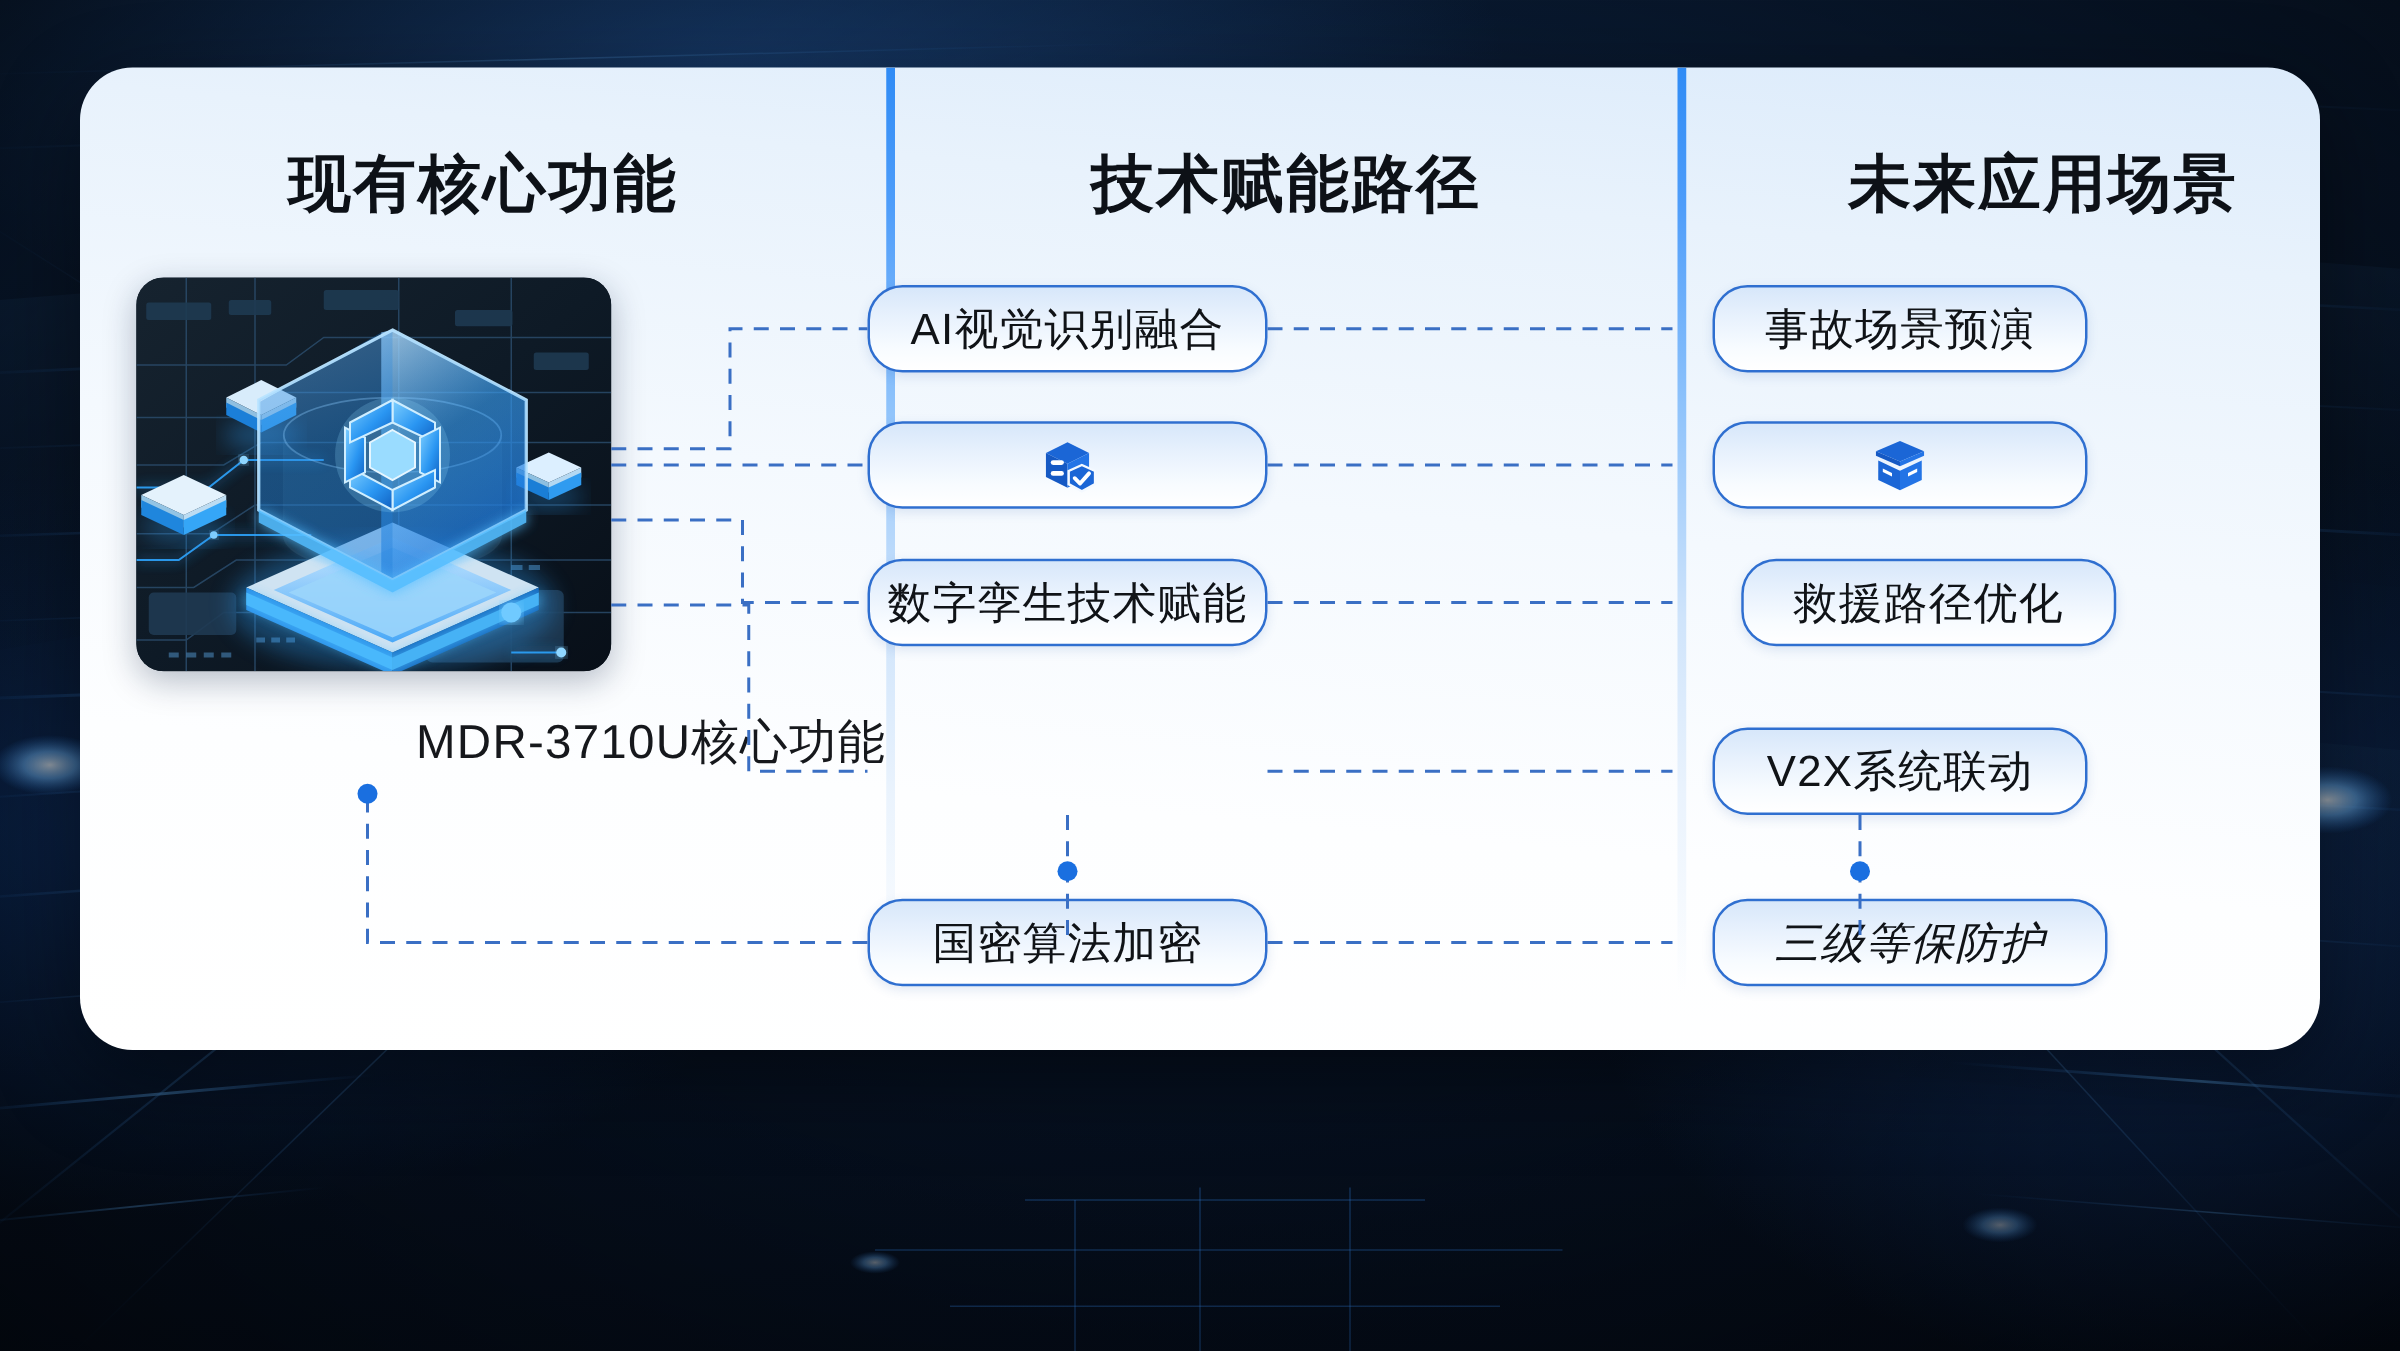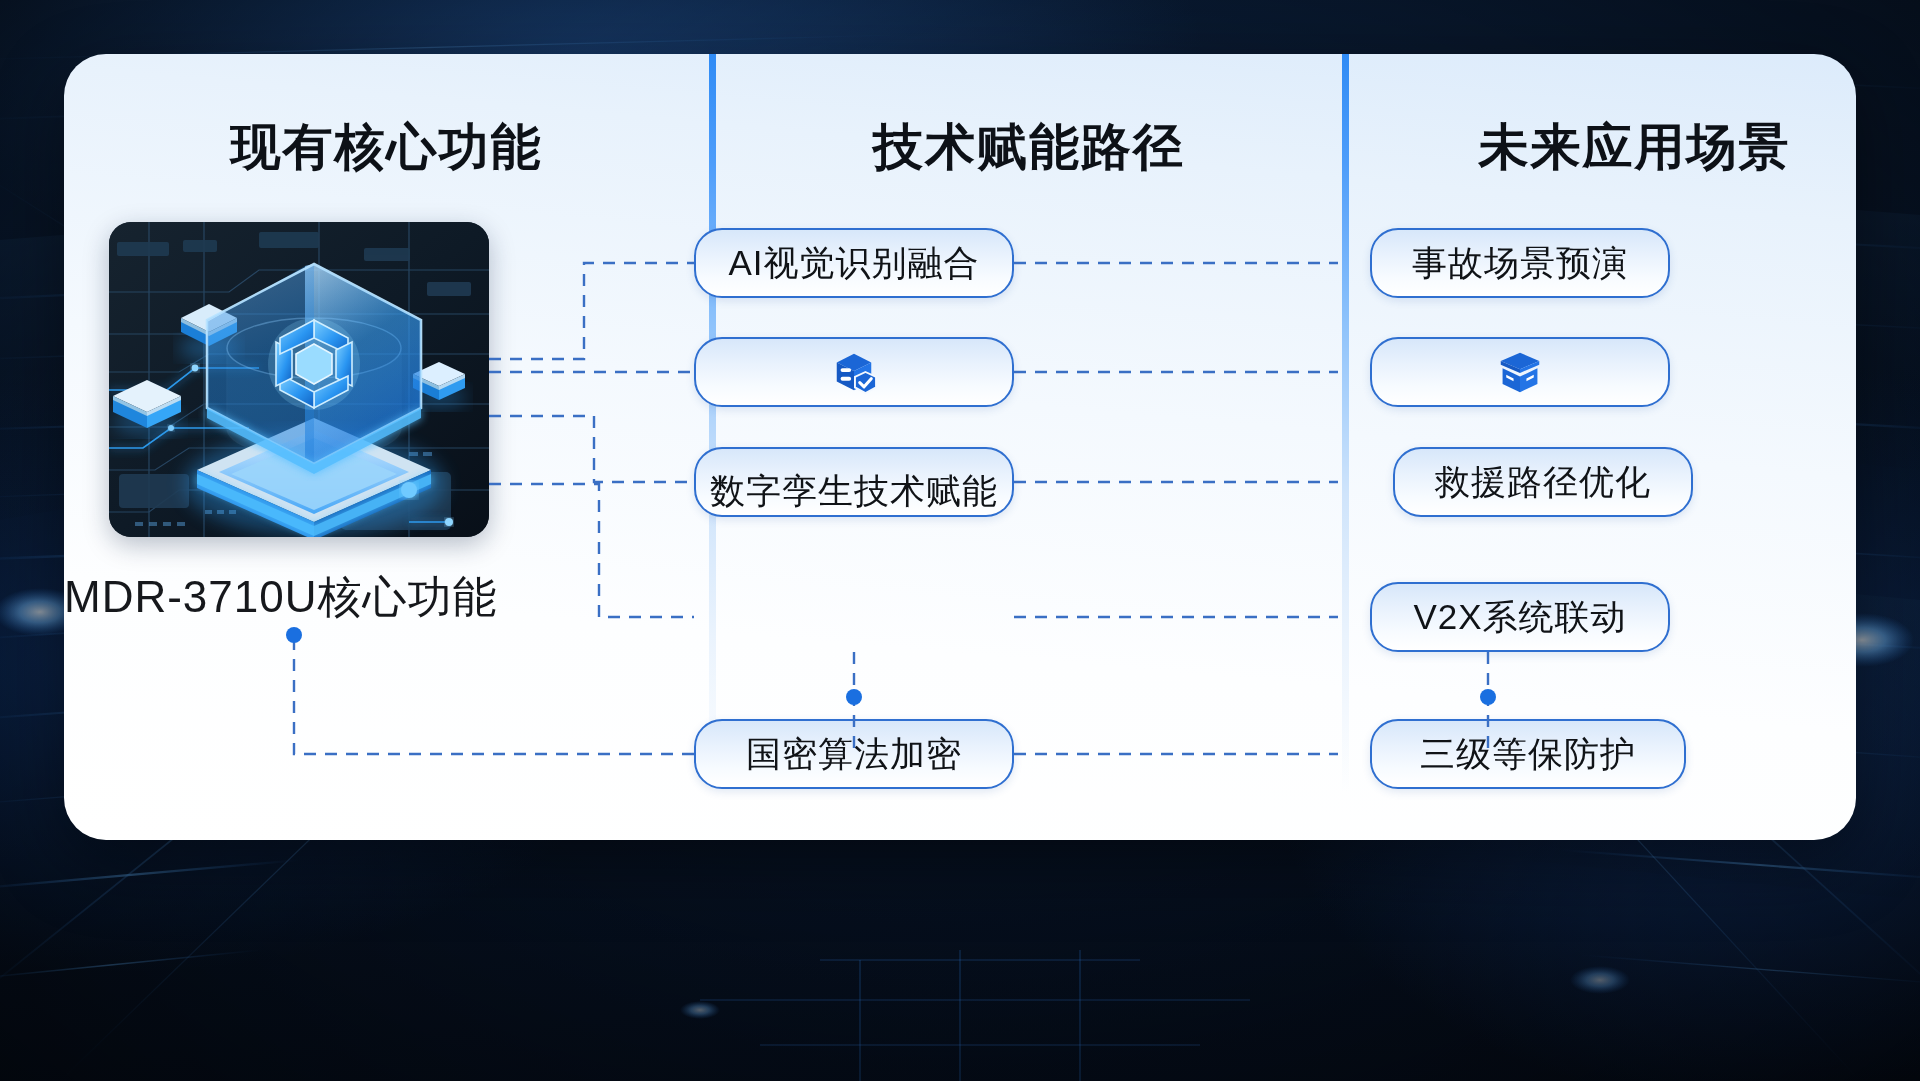--- a/index.html
+++ b/index.html
@@ -52,22 +52,22 @@
 
   
   .thumb {
     position:absolute; left:45px; top:168px; width:380px; height:315px;
     border-radius:22px; overflow:hidden;
     background:linear-gradient(160deg,#12202e 0%,#0d1a27 40%,#0a141f 100%);
     box-shadow:0 8px 26px rgba(10,30,60,.28);
   }
   .thumb svg { display:block; }
   .caption {
-    position:absolute; left:0; right:0; top:514px; text-align:left;
-    font-size:44px; color:#16181c; letter-spacing:1px;
+    position:absolute; left:0; right:0; top:514px; text-align:right;
+    font-size:38px; color:#16181c; letter-spacing:1px;
   }
 
   
   .card {
     position:absolute; display:flex; align-items:center; justify-content:center;
     border:2.5px solid #2f6fd0; border-radius:28px;
     background:linear-gradient(180deg,#d7e7fa 0%,#e9f2fd 38%,#f7fbff 72%,#ffffff 100%);
     box-shadow:0 3px 9px rgba(40,90,170,.14);
     font-size:35px; color:#101317; letter-spacing:1px;
     white-space:nowrap;
@@ -331,21 +331,21 @@
           <polygon points="6,14 24,23 24,43 6,34" fill="#1559c4"></polygon>
           <polygon points="24,23 42,14 42,34 24,43" fill="#2374e6"></polygon>
           <rect x="10" y="20" width="11" height="4" rx="2" fill="#ffffff"></rect>
           <rect x="10" y="29" width="11" height="4" rx="2" fill="#ffffff"></rect>
           <path d="M36 24 L47 29 L47 40 L36 46 L25 40 L25 29 Z" fill="#1b66d6" stroke="#f4f9ff" stroke-width="2"></path>
           <path d="M30 35 L34.5 39.5 L42 31" fill="none" stroke="#ffffff" stroke-width="3.2" stroke-linecap="round" stroke-linejoin="round"></path>
         </svg>
       </span>
     </div>
 
-    <div class="card" style="left:-22px; top:393px; width:320px; height:70px;align-items:flex-end;">
+    <div class="card" style="left:-22px; top:393px; width:320px; height:70px;">
       <span>数字孪生技术赋能</span>
     </div>
 
 
     <div class="card" style="left:-22px; top:665px; width:320px; height:70px;">
       <span>国密算法加密</span>
     </div>
   </div>
 
   <div class="col c3">
@@ -370,21 +370,21 @@
     </div>
 
     <div class="card" style="left:-11px; top:393px; width:300px; height:70px;margin-left:23px;">
       <span>救援路径优化</span>
     </div>
 
     <div class="card" style="left:-11px; top:528px; width:300px; height:70px;">
       <span>V2X系统联动</span>
     </div>
 
-    <div class="card" style="left:-11px; top:665px; width:316px; height:70px;">
+    <div class="card" style="left:-11px; top:665px; width:316px; height:70px;font-style:italic;">
       <span>三级等保防护</span>
     </div>
   </div>
 
   <svg class="wires" viewBox="0 0 1792 786">
     <g stroke="#3a6fc4" stroke-width="2.4" fill="none" stroke-dasharray="12 9" stroke-linecap="butt">
 
       <path d="M425 305 L520 305 L520 209 L630 209"></path>
 
       <path d="M425 318 L630 318"></path>

